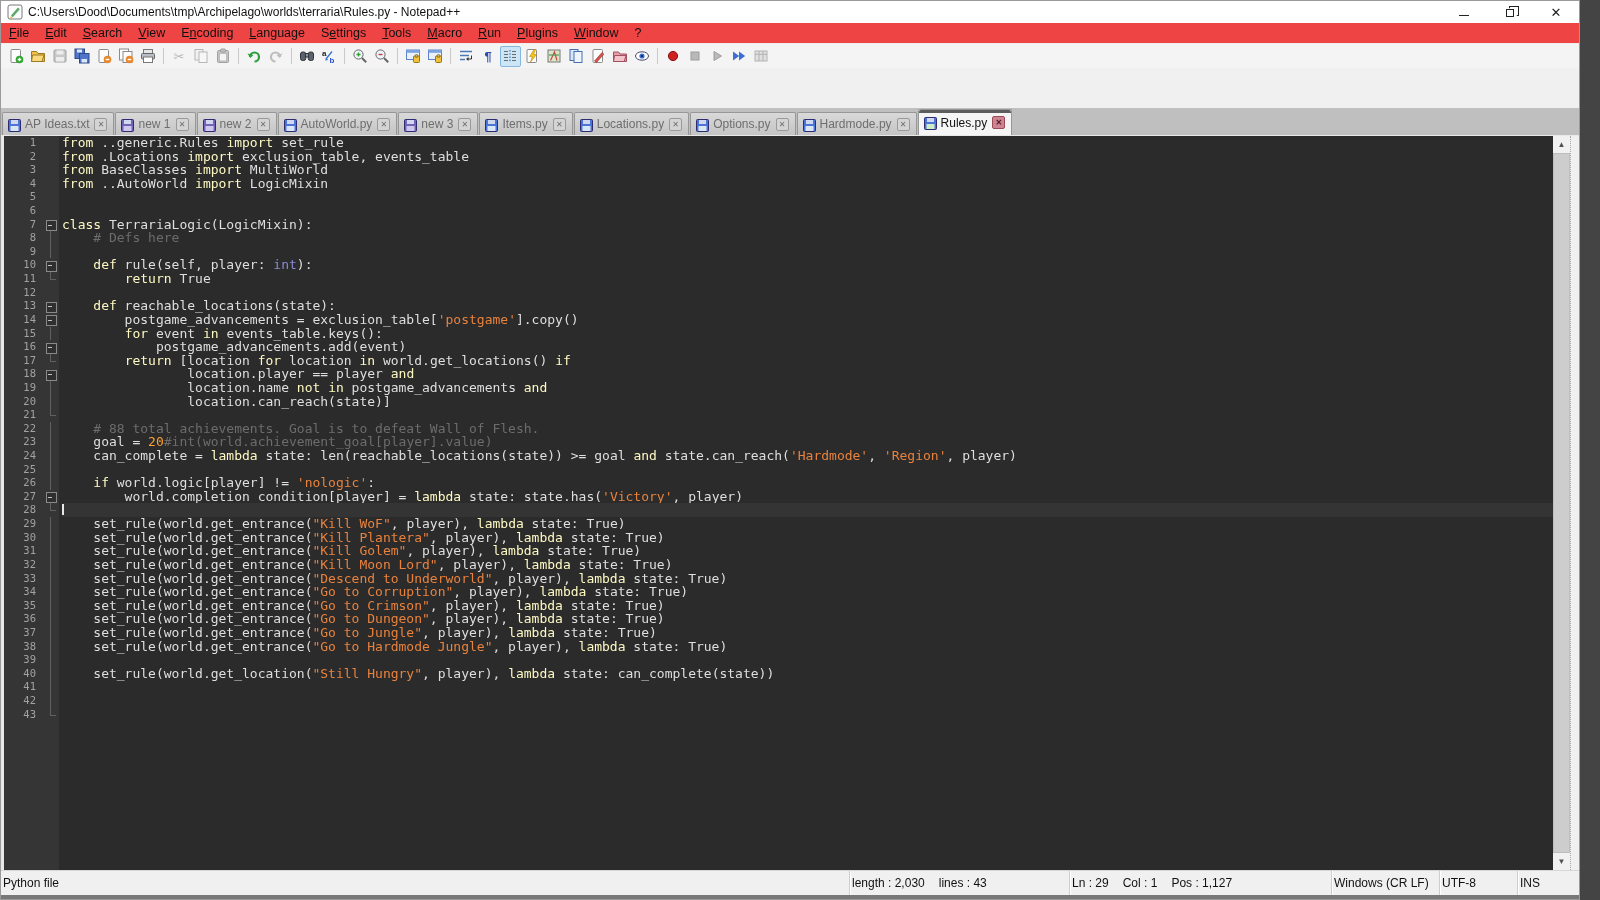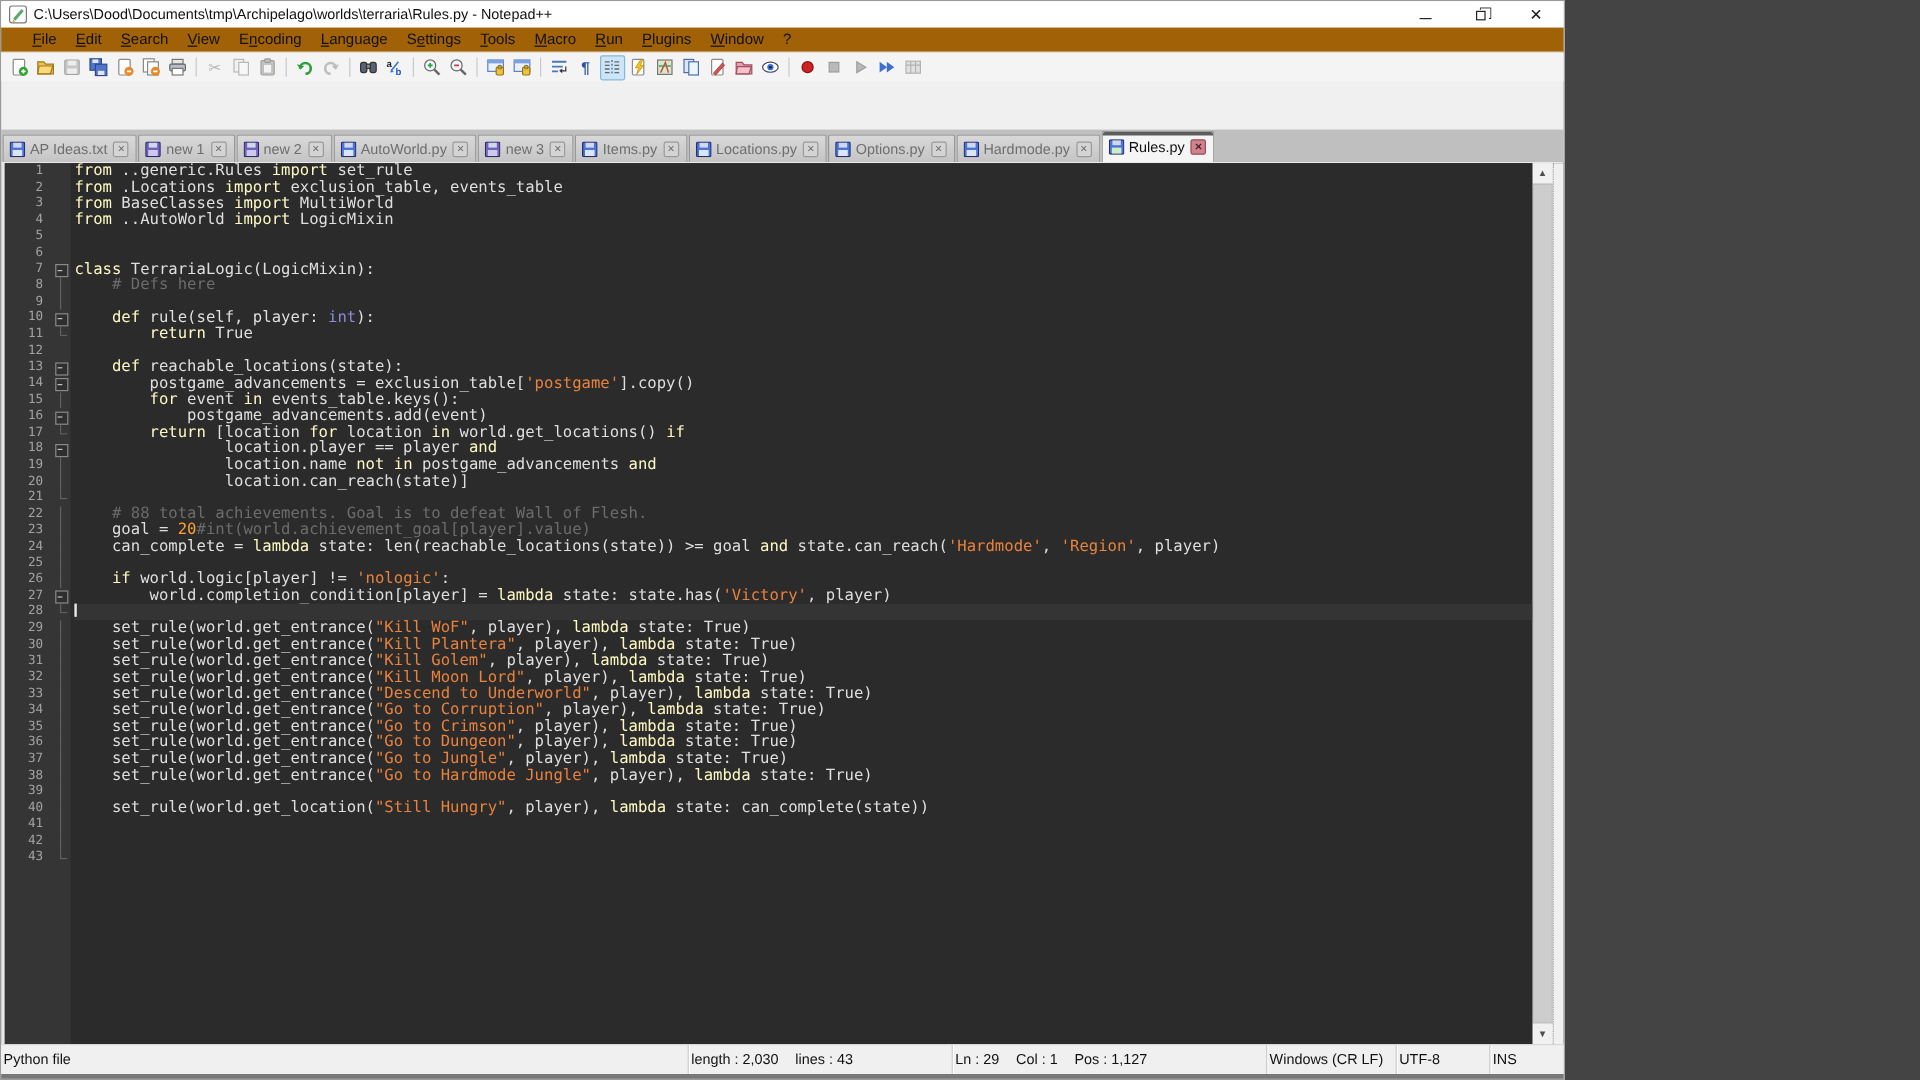--- a/index.html
+++ b/index.html
@@ -1,34 +1,34 @@
 <!DOCTYPE html>
 <html><head>
 <meta charset="utf-8">
 <style>
   * { margin:0; padding:0; box-sizing:border-box; }
   html,body { width:1600px; height:900px; overflow:hidden; background:#444; }
   .window {
-    width:1304px; height:900px; position:relative;
+    width:1580px; height:900px; position:relative;
     font-family:"Liberation Sans", sans-serif;
     background:#f0f0f0; border:1px solid #9a9a9a;
     display:flex; flex-direction:column;
   }
   
   .titlebar { height:22px; background:#ffffff; display:flex; align-items:center; flex:0 0 auto; }
   .app-icon { width:16px; height:16px; margin:0 5px 0 6px; flex:0 0 auto; }
   .title-text { font-size:12px; color:#111; white-space:nowrap; }
   .win-controls { margin-left:auto; display:flex; height:100%; }
   .win-btn { width:46px; height:100%; display:flex; align-items:center; justify-content:center; color:#222; }
   .glyph-min { width:10px; border-top:1px solid #222; margin-top:6px; }
   .glyph-restore { width:8px; height:8px; border:1px solid #222; position:relative; margin-top:2px; }
   .glyph-restore::before { content:""; position:absolute; left:2px; top:-4px; width:8px; height:8px; border:1px solid #222; border-left-width:1px; background:transparent; clip-path:polygon(0 0,100% 0,100% 100%,78% 100%,78% 22%,0 22%); }
   .glyph-close { font-size:13px; line-height:1; color:#222; }
   
-  .menubar { height:21px; background:#a16207; display:flex; align-items:center; padding-left:18px; flex:0 0 auto; border-bottom:1px solid #eee; }
+  .menubar { height:21px; background:#ef4444; display:flex; align-items:center; padding-left:0; flex:0 0 auto; border-bottom:1px solid #eee; }
   .menu-item { font-size:12.5px; color:#111; padding:2px 8px; cursor:default; }
   .menu-item u { text-decoration:underline; }
   
   .toolbar { height:24px; background:#f4f4f4; display:flex; align-items:center; padding-left:4px; flex:0 0 auto; }
   .tb-btn { width:21px; height:21px; display:flex; align-items:center; justify-content:center; border:1px solid transparent; border-radius:2px; margin:0 0.5px; }
   .tb-btn svg { width:16px; height:16px; display:block; }
   .tb-btn.disabled { filter:grayscale(85%); opacity:.6; }
   .tb-btn.active { background:#cde6f7; border-color:#86b6dd; }
   .tb-sep { width:1px; height:16px; background:#c9c9c9; margin:0 4px; }
   .tb-char { font-size:13px; line-height:1; }

